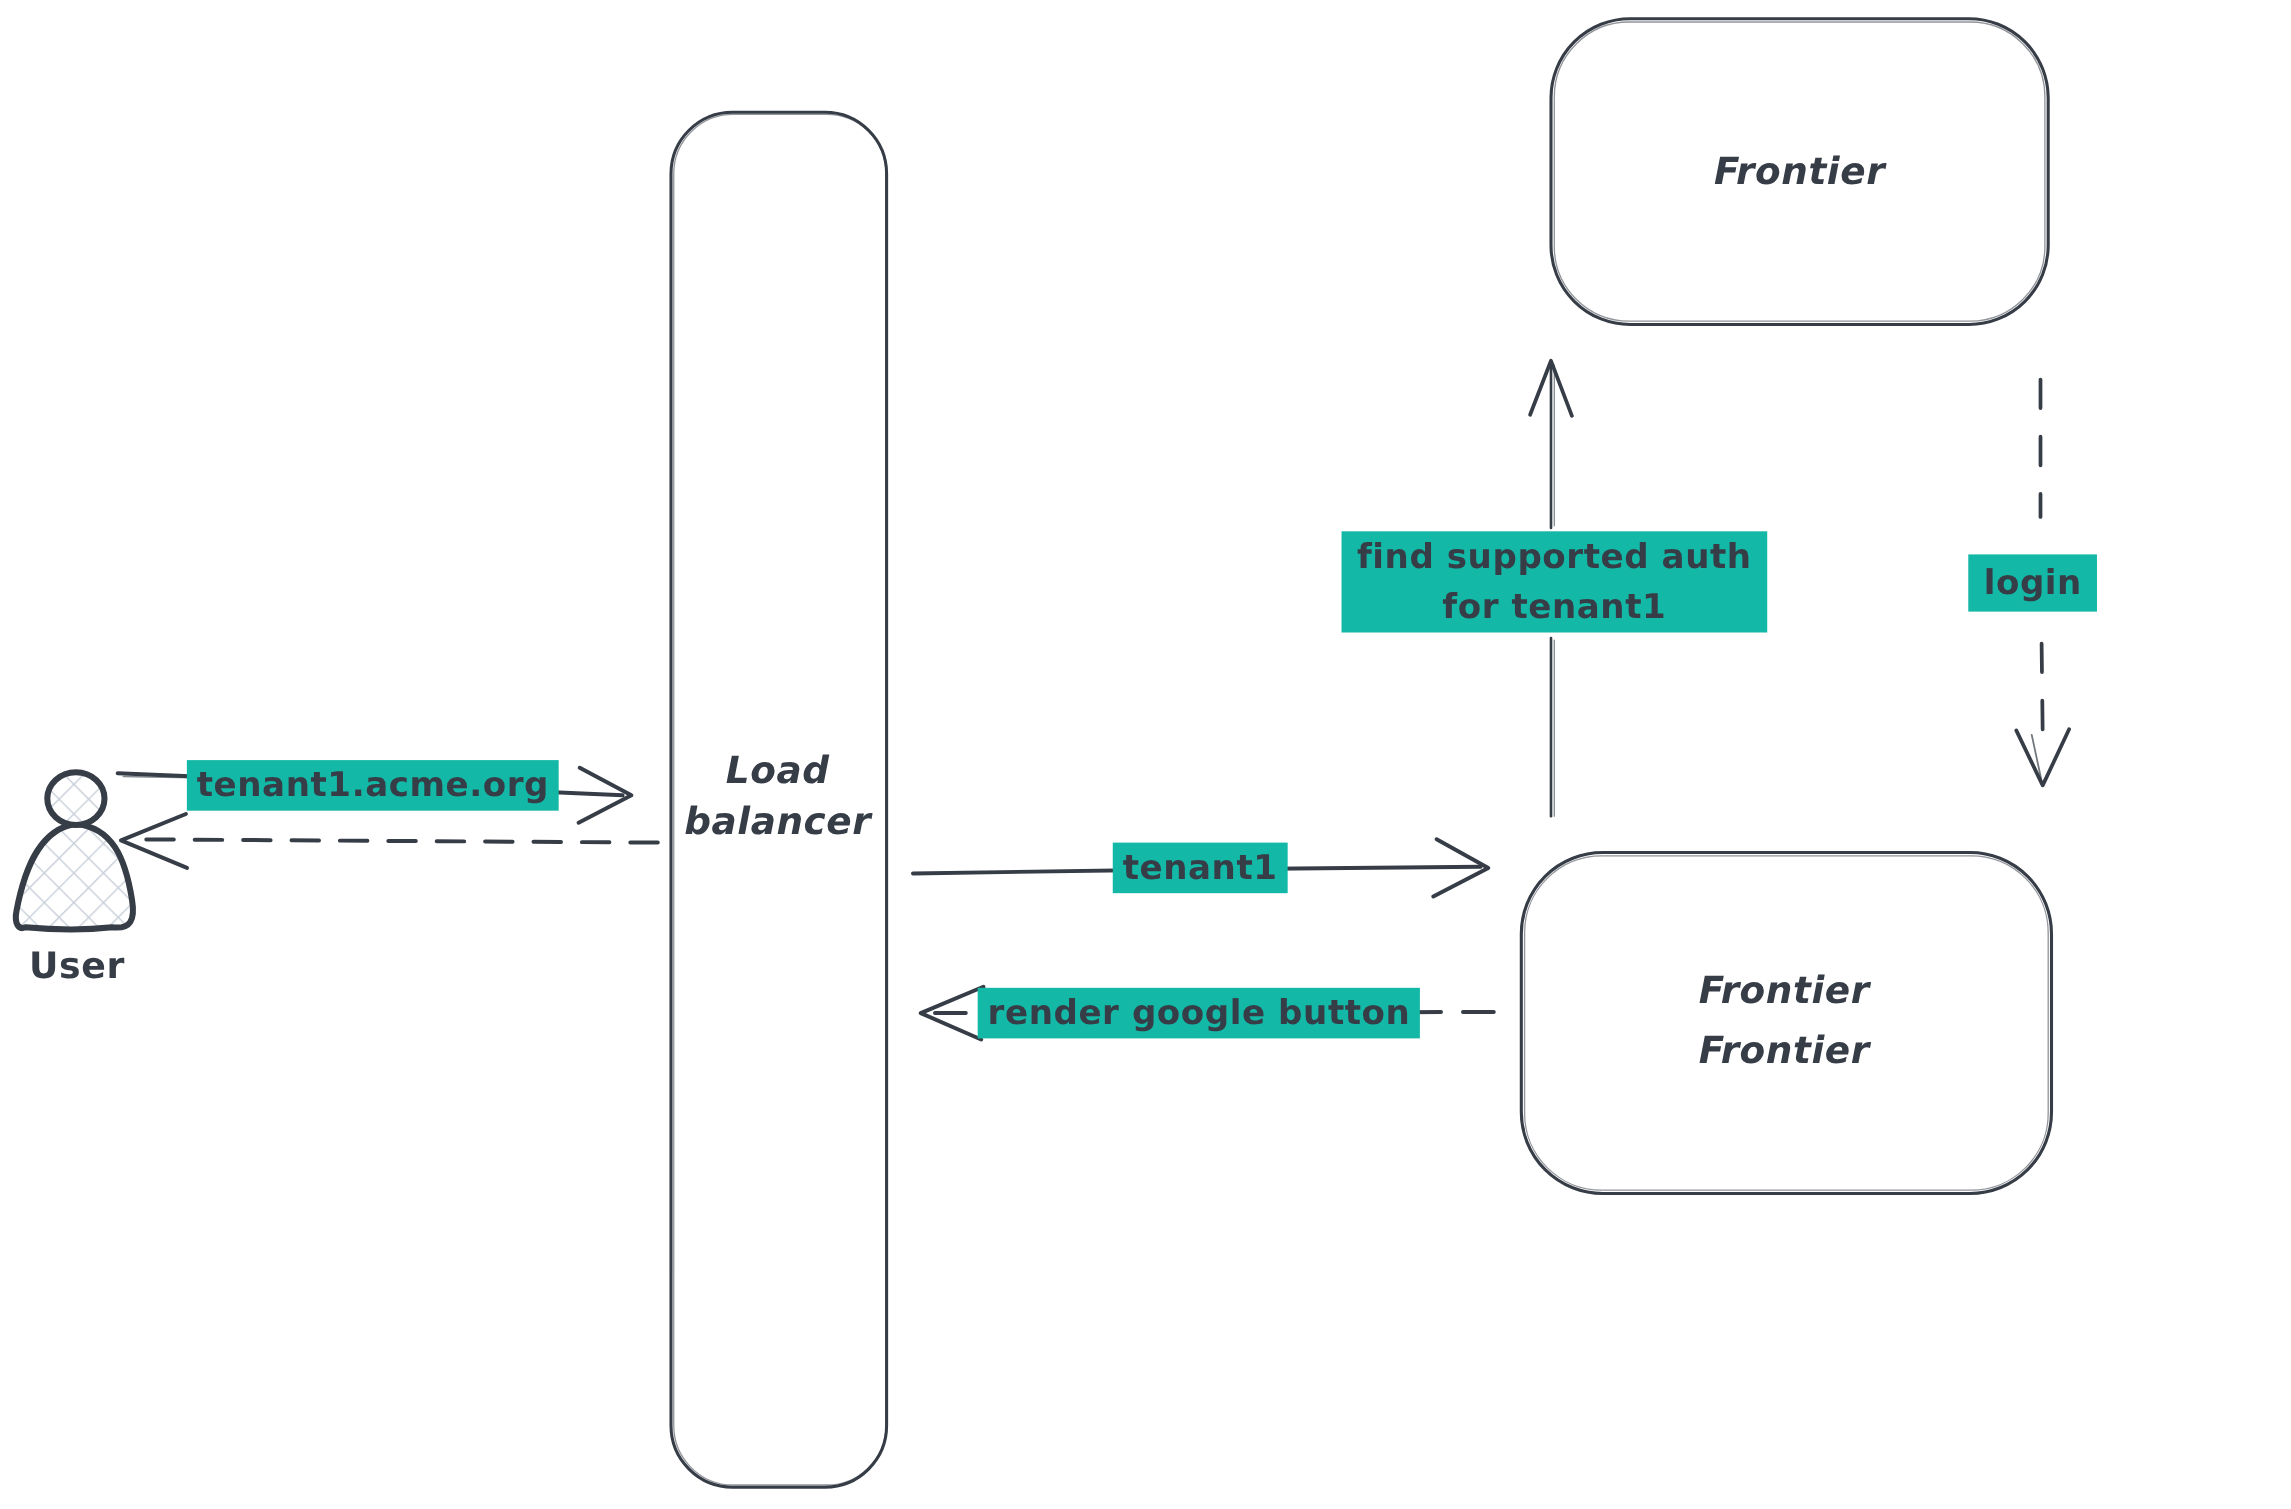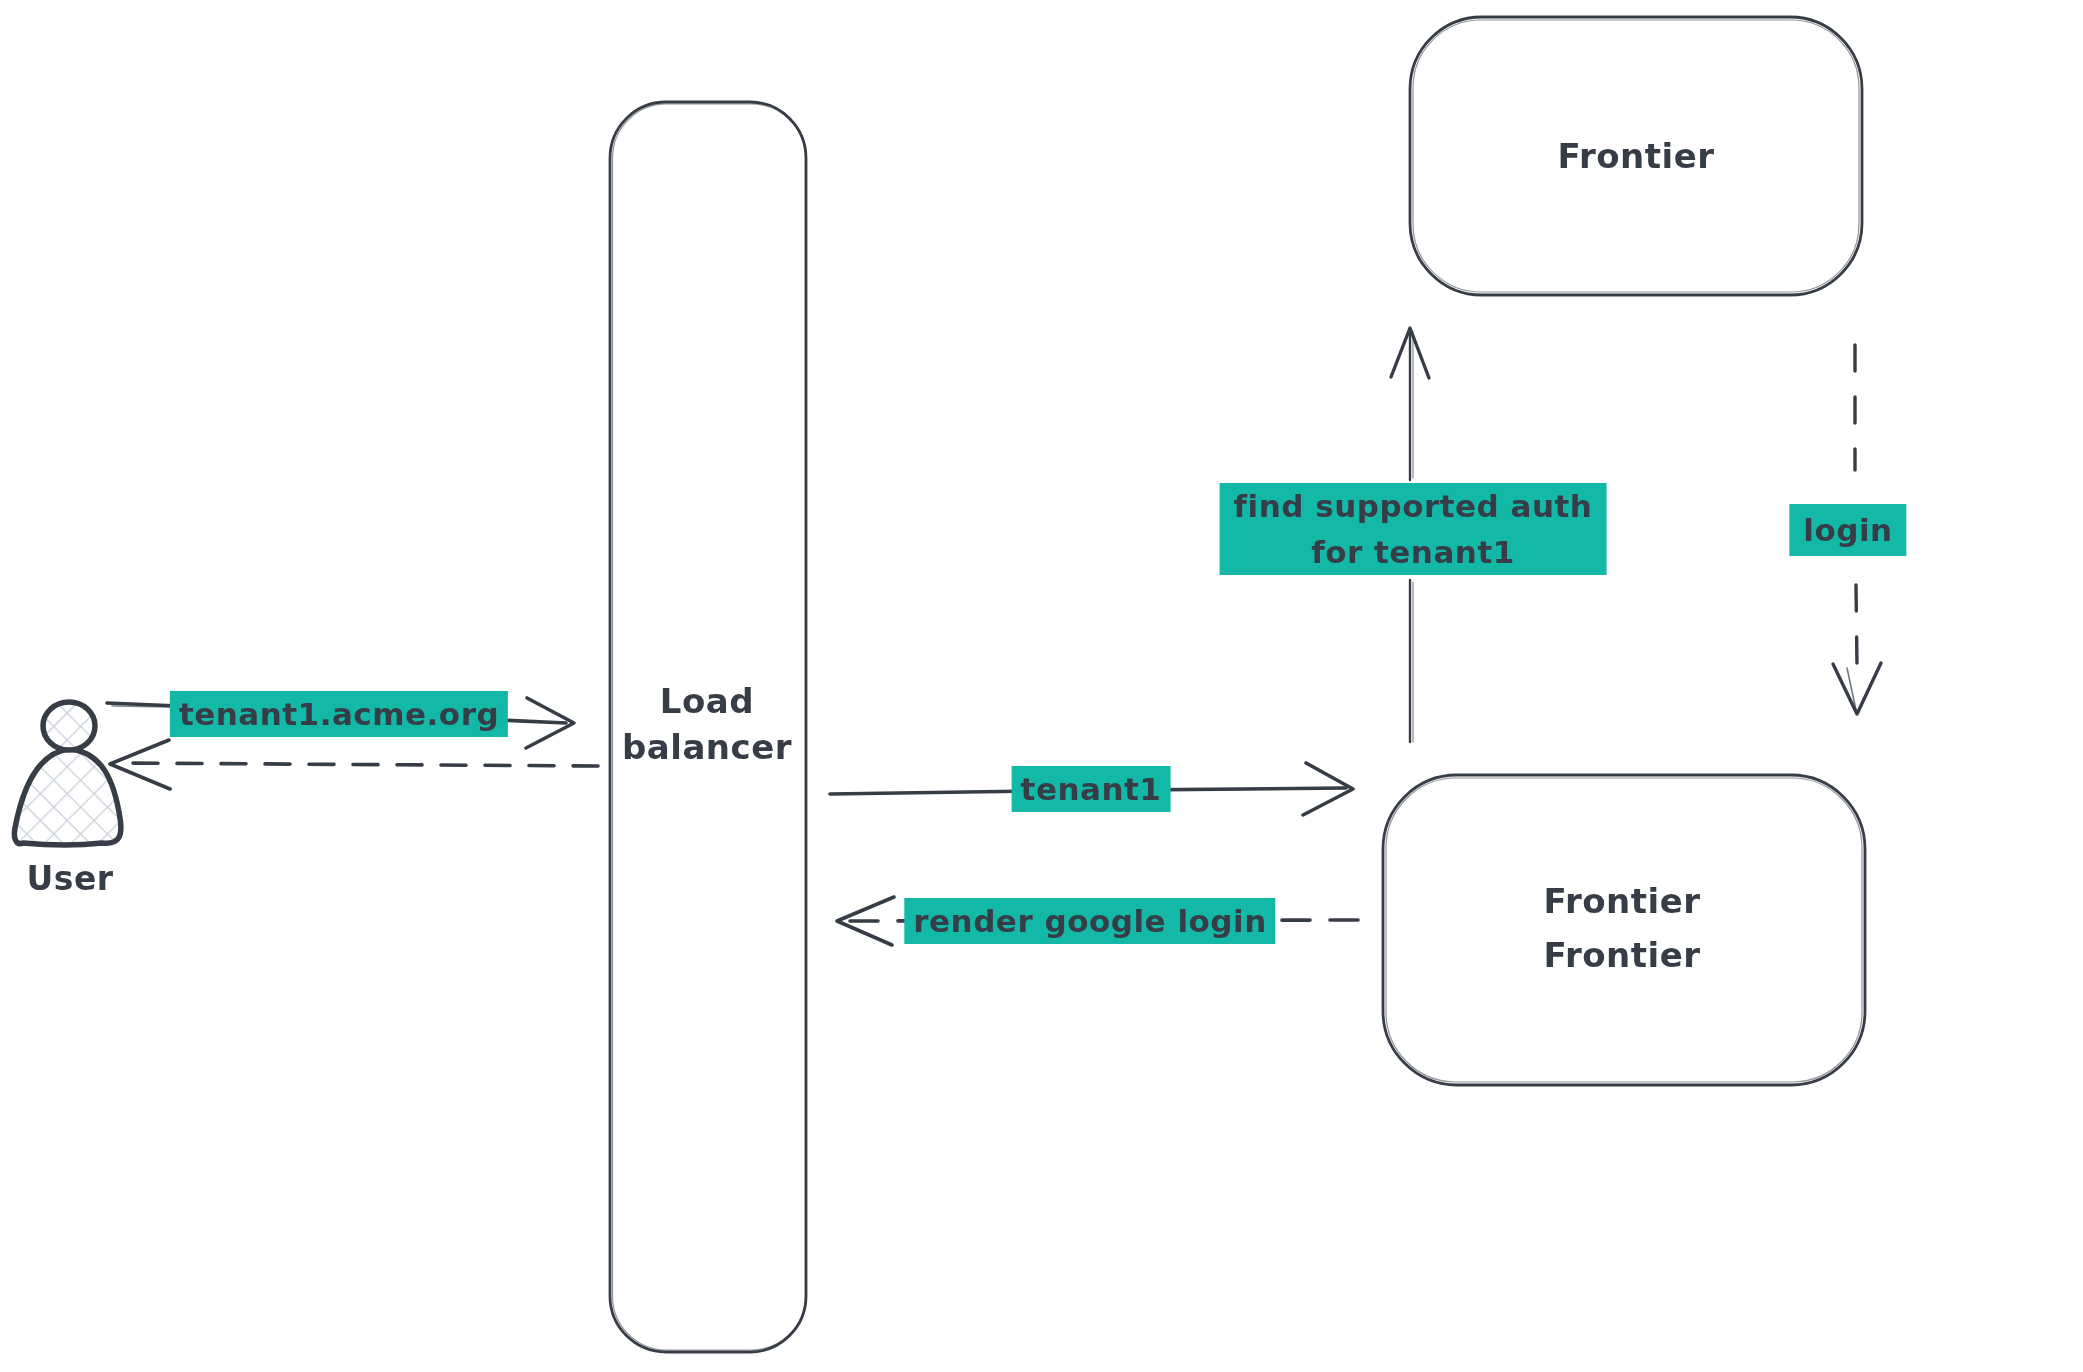--- a/index.html
+++ b/index.html
@@ -14,21 +14,21 @@
   .canvas svg{position:absolute;left:0;top:0;}
   .lbl{
     position:absolute;
     transform:translate(-50%,-50%);
     color:#363d47;
     font-weight:600;
     text-align:center;
     white-space:nowrap;
     letter-spacing:0.5px;
   }
-  .node-lbl{font-size:34px;line-height:46px;}
+  .node-lbl{font-size:34px;line-height:46px;font-style:italic;}
   .edge-lbl{font-size:31px;background:#14b8a6;padding:0 9px;line-height:46px;}
   .actor-lbl{font-size:33px;}
   .two-line span{display:block;}
 </style>
 </head>
 <body>
 
 <div class="canvas">
 
   <svg width="2083" height="1372" viewBox="0 0 2083 1372">
@@ -113,21 +113,21 @@
 
   <div class="lbl node-lbl two-line" style="left:1622px;top:928px;line-height:54px;">
     <span>Frontier</span>
     <span>Frontier</span>
   </div>
 
   <div class="lbl edge-lbl" style="left:339px;top:714px;">tenant1.acme.org</div>
 
   <div class="lbl edge-lbl" style="left:1091px;top:789px;">tenant1</div>
 
-  <div class="lbl edge-lbl" style="left:1090px;top:921px;">render google login</div>
+  <div class="lbl edge-lbl" style="left:1090px;top:921px;">render google button</div>
 
   <div class="lbl edge-lbl two-line" style="left:1413px;top:529px;padding:0 14px;">
     <span>find supported auth</span>
     <span>for tenant1</span>
   </div>
 
   <div class="lbl edge-lbl two-line" style="left:1848px;top:530px;line-height:52px;padding:0 14px;">
     <span>login</span>
   </div>
 

